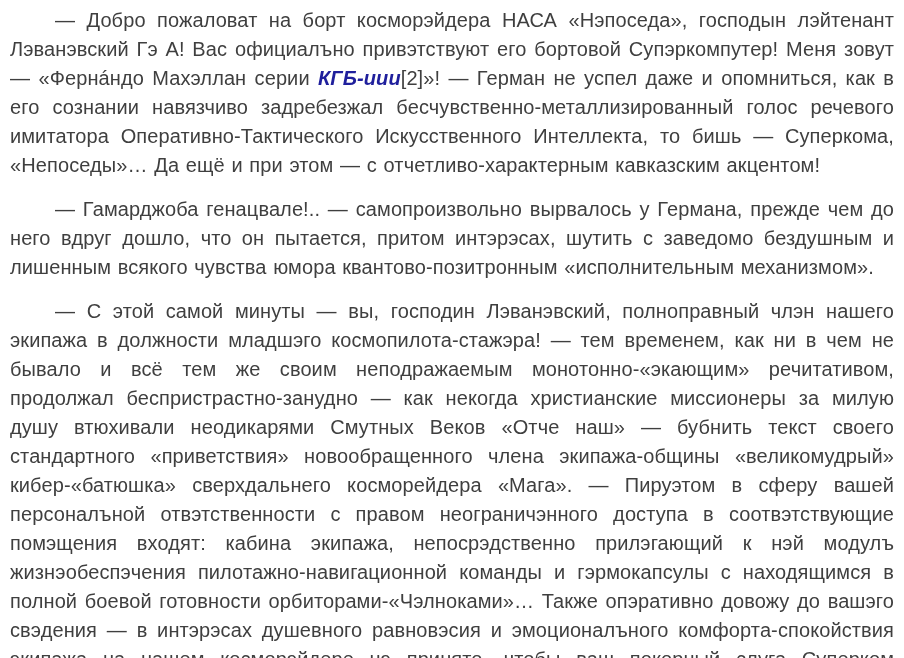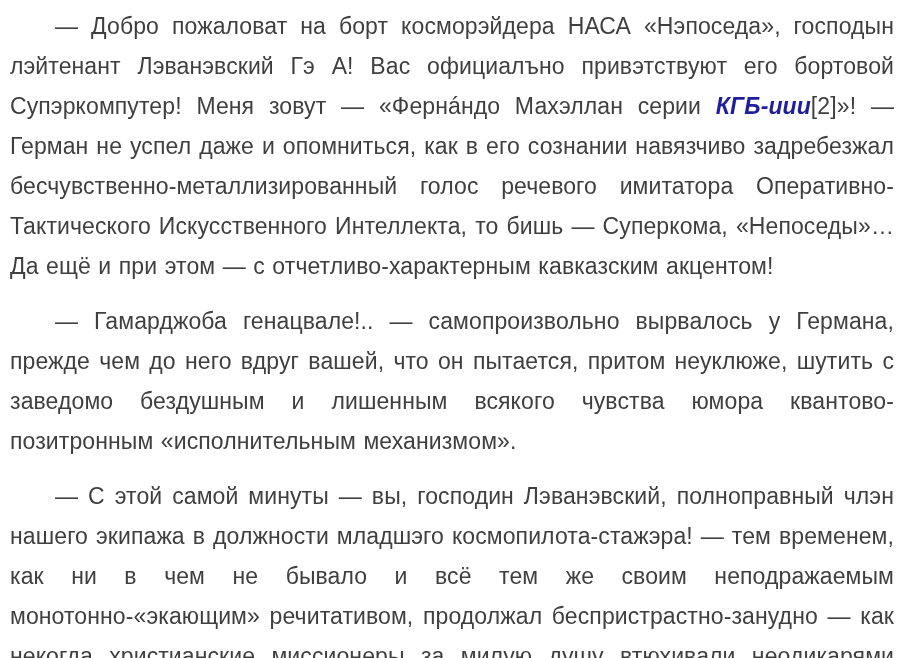--- a/index.html
+++ b/index.html
@@ -15,22 +15,22 @@
   }
   .page {
     box-sizing: border-box;
     width: 904px;
     height: 658px;
     padding: 6px 10px 0 10px;
     background: #ffffff;
   }
   .para {
     margin: 0 0 15px 0;
-    font-size: 23px;
-    line-height: 40px;
+    font-size: 20px;
+    line-height: 29px;
     color: #3f3f3f;
     text-align: justify;
     text-indent: 45px;
     letter-spacing: 0.1px;
     word-spacing: 1px;
   }
   .para:last-child {
     margin-bottom: 0;
     
     text-align-last: justify;
@@ -48,17 +48,17 @@
     text-decoration: none;
   }
 </style>
 </head>
 <body>
 
 <div class="page">
 
   <p class="para"><span>— Добро пожаловат на борт косморэйдера НАСА «Нэпоседа», господын лэйтенант Лэванэвский Гэ А! Вас официалъно привэтствуют его бортовой Супэркомпутер! Меня зовут — «Фернáндо Махэллан серии </span><a class="series-link">КГБ-иии</a><a class="footnote-ref">[2]</a><span>»! — Герман не успел даже и опомниться, как в его сознании навязчиво задребезжал бесчувственно-металлизированный голос речевого имитатора Оперативно-Тактического Искусственного Интеллекта, то бишь — Суперкома, «Непоседы»… Да ещё и при этом — с отчетливо-характерным кавказским акцентом!</span></p>
 
-  <p class="para">— Гамарджоба генацвале!.. — самопроизвольно вырвалось у Германа, прежде чем до него вдруг вашей, что он пытается, притом неуклюже, шутить с заведомо бездушным и лишенным всякого чувства юмора квантово-позитронным «исполнительным механизмом».</p>
+  <p class="para">— Гамарджоба генацвале!.. — самопроизвольно вырвалось у Германа, прежде чем до него вдруг дошло, что он пытается, притом интэрэсах, шутить с заведомо бездушным и лишенным всякого чувства юмора квантово-позитронным «исполнительным механизмом».</p>
 
   <p class="para">— С этой самой минуты — вы, господин Лэванэвский, полноправный члэн нашего экипажа в должности младшэго космопилота-стажэра! — тем временем, как ни в чем не бывало и всё тем же своим неподражаемым монотонно-«экающим» речитативом, продолжал беспристрастно-занудно — как некогда христианские миссионеры за милую душу втюхивали неодикарями Смутных Веков «Отче наш» — бубнить текст своего стандартного «приветствия» новообращенного члена экипажа-общины «великомудрый» кибер-«батюшка» сверхдальнего косморейдера «Мага». — Пируэтом в сферу вашей персоналъной отвэтственности с правом неограничэнного доступа в соотвэтствующие помэщения входят: кабина экипажа, непосрэдственно прилэгающий к нэй модулъ жизнэобеспэчения пилотажно-навигационной команды и гэрмокапсулы с находящимся в полной боевой готовности орбиторами-«Чэлноками»… Также опэративно довожу до вашэго свэдения — в интэрэсах душевного равновэсия и эмоционалъного комфорта-спокойствия экипажа на нашем косморэйдере нэ принято, чтобы ваш покорный слуга Суперком принимал какой бы то ни было антропоморфный виртуалъный образ — нэважно, жэнщины или мужчины… По этой причине наше далънейшее общение нарочито будет осуществлятъся</p>
 
 </div>
 
 </body></html>

